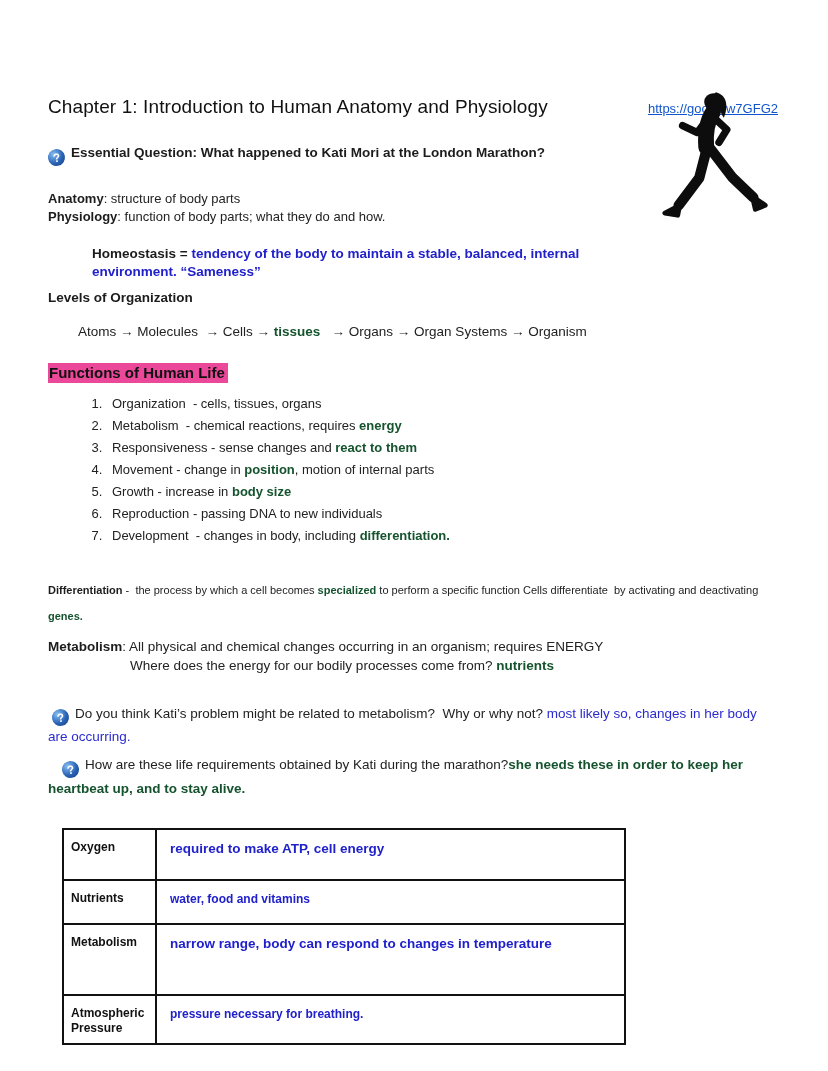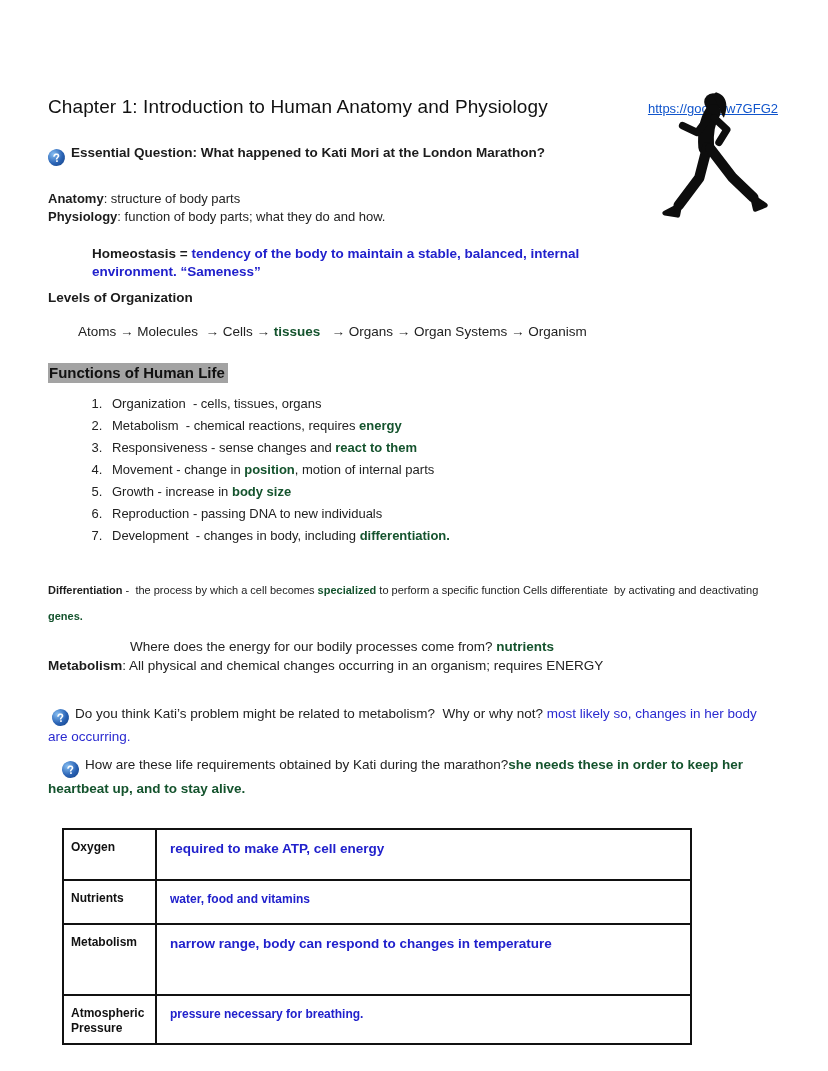--- a/index.html
+++ b/index.html
@@ -38,40 +38,40 @@
   .homeo { margin-top:19px; font-size:13.5px; font-weight:bold; line-height:18px; max-width:565px;margin-left:44px; }
   .homeo .seg-ab, .homeo .seg-a { color:#2121cc; }
 
   .levels-heading { margin-top:9px; font-size:13.5px; font-weight:bold; color:#1c1c1c; }
   .chain { margin-top:19px; margin-left:30px; font-size:13.5px; color:#222; }
 
   .hl-heading {
     margin-top:25px; font-size:15px; font-weight:bold; color:#111;
     display:block;
   }
-  .hl-heading .hl { background:#a3a3a3; padding:1px 3px 2px 1px; }
+  .hl-heading .hl { background:#ec4899; padding:1px 3px 2px 1px; }
   .hl-heading.big { font-size:16.5px; margin-top:20px; }
 
   ol.functions { margin-top:12px; padding-left:58px; font-size:13px; }
   ol.functions li { line-height:22px; padding-left:6px; color:#222; }
 
   .para-diff { margin-top:30px; font-size:11px; line-height:26px; max-width:718px; }
   .para-meta { margin-top:8px; font-size:13.5px; line-height:19px; }
   .meta-line2 { padding-left:82px; }
 
   .q-para { margin-top:28px; font-size:13.5px; line-height:22px; }
   .q-para .qicon { vertical-align:-4px; }
   .q2-indent { margin-left:4px; }
   .q3-indent { margin-left:14px; }
   .req-q { margin-top:6px; }
 
   table.req {
     margin:28px 0 0 14px;
     border-collapse:collapse;
-    width:630px;
+    width:564px;
     table-layout:fixed;
   }
   table.req td { border:2px solid #111; vertical-align:top; }
   td.lbl {
     width:93px; font-weight:bold; font-size:12px; color:#111;
     padding:10px 4px 4px 7px; line-height:15px;
   }
   td.val {
     font-weight:bold; color:#2121cc; font-size:13.5px;
     padding:10px 12px 4px 13px; line-height:17px;
@@ -129,22 +129,22 @@
     <li class="pre"><span>Responsiveness - sense changes and </span><span class="seg-ab">react to them</span></li>
     <li class="pre"><span>Movement - change in </span><span class="seg-ab">position</span><span>, motion of internal parts</span></li>
     <li class="pre"><span>Growth - increase in </span><span class="seg-ab">body size</span></li>
     <li class="pre"><span>Reproduction - passing DNA to new individuals</span></li>
     <li class="pre"><span>Development  - changes in body, including </span><span class="seg-ab">differentiation.</span></li>
   </ol>
 
   <p class="para-diff pre"><span class="seg-b">Differentiation</span><span> -  the process by which a cell becomes </span><span class="seg-ab">specialized</span><span> to perform a specific function Cells differentiate  by activating and deactivating </span><span class="seg-ab">genes.</span></p>
 
   <div class="para-meta">
+    <div class="pre"><span class="seg-b">Metabolism</span><span>: All physical and chemical changes occurring in an organism; requires ENERGY</span></div>
     <div class="pre meta-line2"><span>Where does the energy for our bodily processes come from? </span><span class="seg-ab">nutrients</span></div>
-    <div class="pre"><span class="seg-b">Metabolism</span><span>: All physical and chemical changes occurring in an organism; requires ENERGY</span></div>
   </div>
 
   <p class="q-para">
     <span class="qicon q2-indent">?</span><span class="pre"><span>Do you think Kati’s problem might be related to metabolism?  Why or why not? </span><span class="seg-a">most likely so, changes in her body are occurring.</span></span>
   </p>
 
   <p class="q-para req-q">
     <span class="qicon q3-indent">?</span><span class="pre"><span>How are these life requirements obtained by Kati during the marathon?</span><span class="seg-ab">she needs these in order to keep her heartbeat up, and to stay alive.</span></span>
   </p>
 

